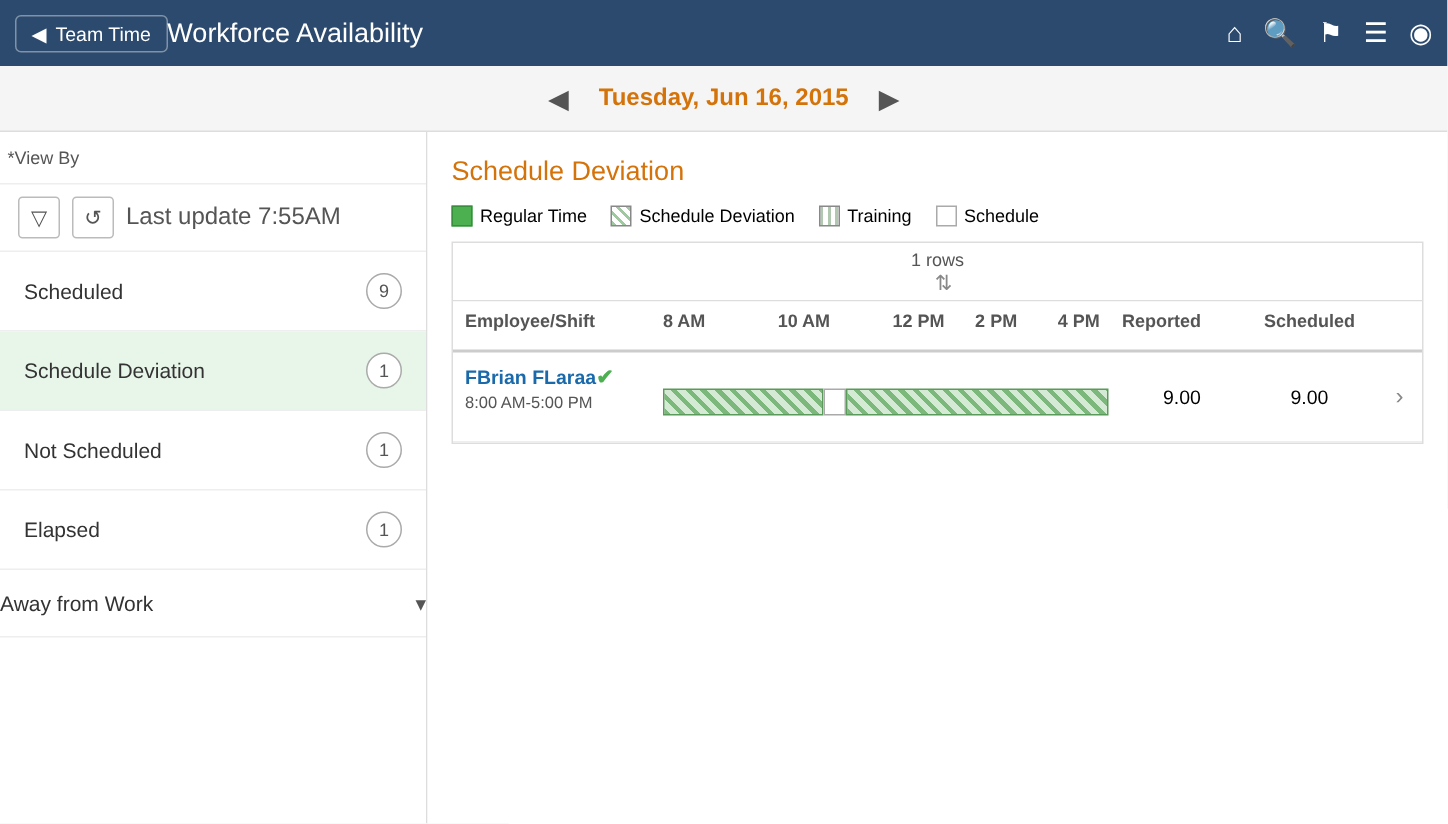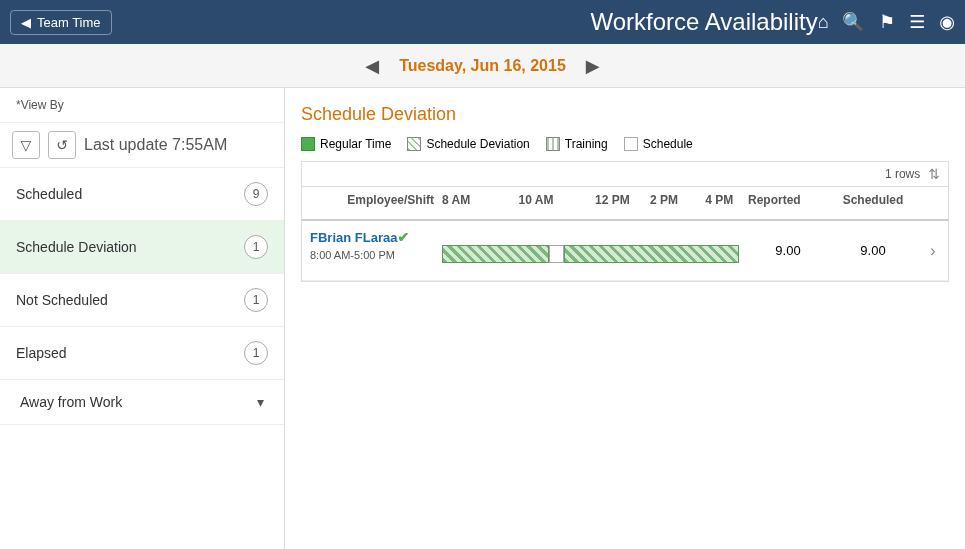--- a/index.html
+++ b/index.html
@@ -19,23 +19,23 @@
       color: white;
       font-size: 13px;
       cursor: pointer;
       border: 1px solid rgba(255,255,255,0.4);
       border-radius: 4px;
       padding: 4px 10px;
       gap: 6px;
     }
     .topbar-title {
       flex: 1;
-      text-align: right;
+      text-align: left;
       color: white;
-      font-size: 24px;
+      font-size: 18px;
       font-weight: normal;
     }
     .topbar-icons {
       display: flex;
       gap: 14px;
       align-items: center;
     }
     .topbar-icon {
       color: white;
       font-size: 18px;
@@ -75,21 +75,21 @@
       background: white;
       border-right: 1px solid #ddd;
       display: flex;
       flex-direction: column;
       overflow: hidden;
     }
 
     .sidebar-controls {
       display: flex;
       align-items: flex-end;
-      padding: 10px 16px;
+      padding: 10px 5px;
       gap: 8px;
       border-bottom: 1px solid #eee;
     }
     .view-by-label {
       color: #555;
       font-size: 12px;
       white-space: nowrap;
     }
     .view-by-select {
       font-size: 12px;
@@ -154,21 +154,21 @@
       display: flex;
       align-items: center;
       justify-content: center;
       font-size: 12px;
       color: #555;
     }
     .sidebar-item-away {
       display: flex;
       align-items: center;
       justify-content: space-between;
-      padding: 14px 20px;
+      padding: 14px 0;
       border-bottom: 1px solid #eee;
       cursor: pointer;
       gap: 36px;
     }
     .sidebar-item-away .sidebar-item-label {
       font-size: 14px;
       color: #333;
     }
     .chevron-down {
       color: #555;
@@ -214,20 +214,21 @@
 
     
     .table-header {
       display: flex;
       justify-content: flex-end;
       align-items: center;
       padding: 4px 8px;
       font-size: 12px;
       color: #555;
       border-bottom: 1px solid #ddd;
+      flex-direction: column;
     }
     .sort-icon {
       margin-left: 8px;
       color: #888;
       font-size: 14px;
     }
     .employee-name {
       color: #1a6aab;
       font-size: 13px;
       font-weight: bold;
@@ -411,21 +412,21 @@
     </div>
 
     <div class="table-container">
 
       <div class="table-header">
         <span class="rows-count">1 rows</span>
         <span class="sort-icon">⇅</span>
       </div>
 
       <div style="display:flex; border-bottom: 2px solid #ccc; background: white; font-size:12px; font-weight:bold; color:#555; padding: 6px 0;">
-        <div style="width:140px; padding:0 8px;text-align:right;">Employee/Shift</div>
+        <div style="width:140px; padding:0 8px;">Employee/Shift</div>
         <div style="flex:1; position:relative; height:20px;">
           <span style="position:absolute; left:0%;">8 AM</span>
           <span style="position:absolute; left:25%;">10 AM</span>
           <span style="position:absolute; left:50%;">12 PM</span>
           <span style="position:absolute; left:68%;">2 PM</span>
           <span style="position:absolute; left:86%;">4 PM</span>
         </div>
         <div style="width:80px; text-align:left;">Reported</div>
         <div style="width:90px; text-align:center;">Scheduled</div>
         <div style="width:30px;"></div>

